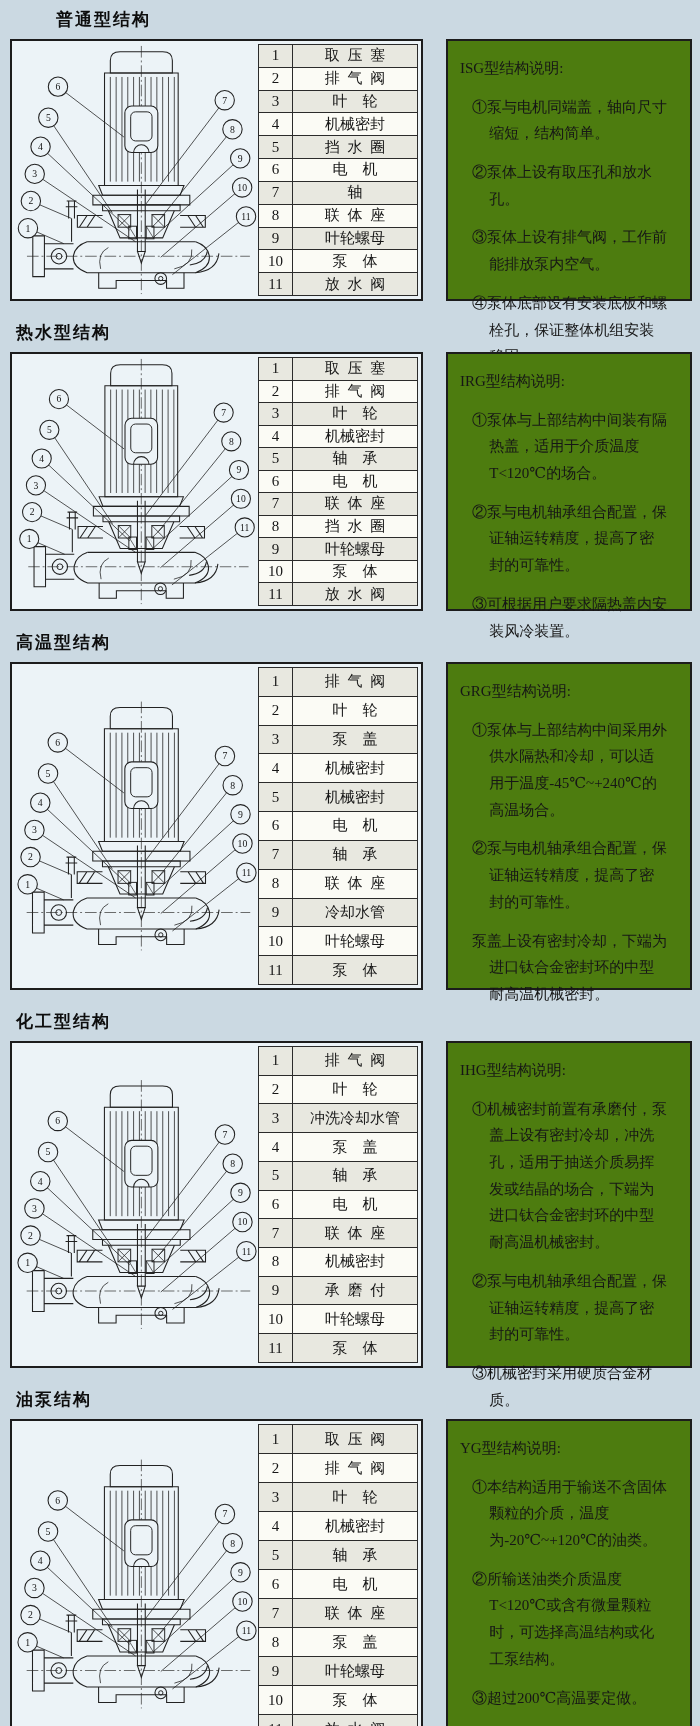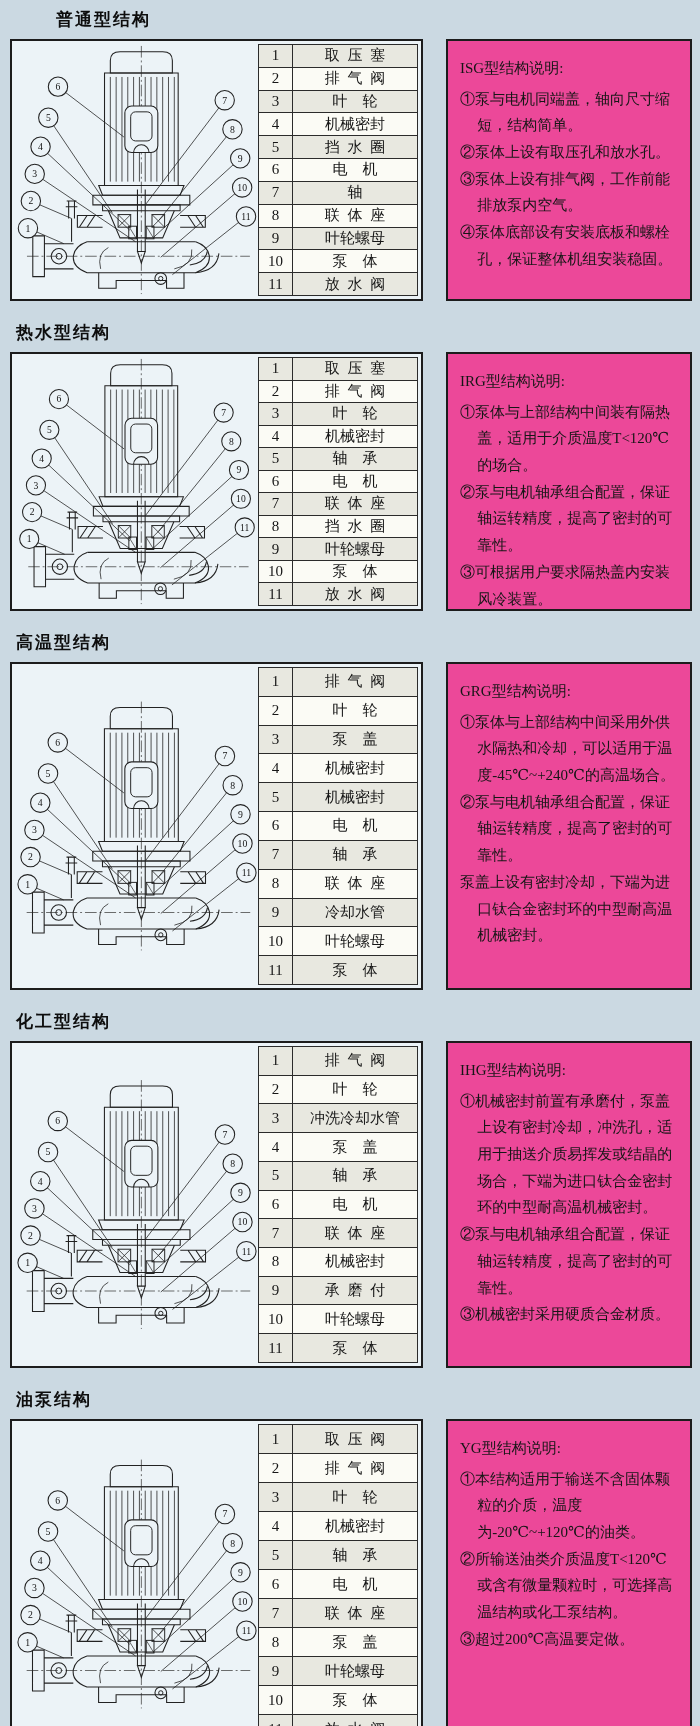--- a/index.html
+++ b/index.html
@@ -55,28 +55,28 @@
     white-space:nowrap;
     overflow:hidden;
   }
   .parts td.num{width:29px;word-spacing:0;}
   .parts tr:nth-child(odd) td{background:#e8e8e0;}
   .parts tr:nth-child(even) td{background:#fbfbf5;}
 
   .info-box{
     flex:1;
     box-sizing:border-box;
-    background:#ec4899;
+    background:#4d7c0f;
     border:2.5px solid #1c1c1c;
     padding:12px 11px 8px 12px;
     font-size:15px;
     line-height:1.78;
   }
   .info-title{margin:2px 0 4px 0;}
-  .note{margin:0;padding-left:1.15em;text-indent:-1.15em;}
+  .note{margin:12px;padding-left:1.15em;text-indent:-1.15em;}
 </style>
 </head>
 <body style="background: rgb(203, 217, 226);">
 
 <main id="page-root">
   <section class="sec">
     <h2 class="sec-title">普通型结构</h2>
     <div class="sec-body">
       <div class="left-box">
         <div class="diagram">

